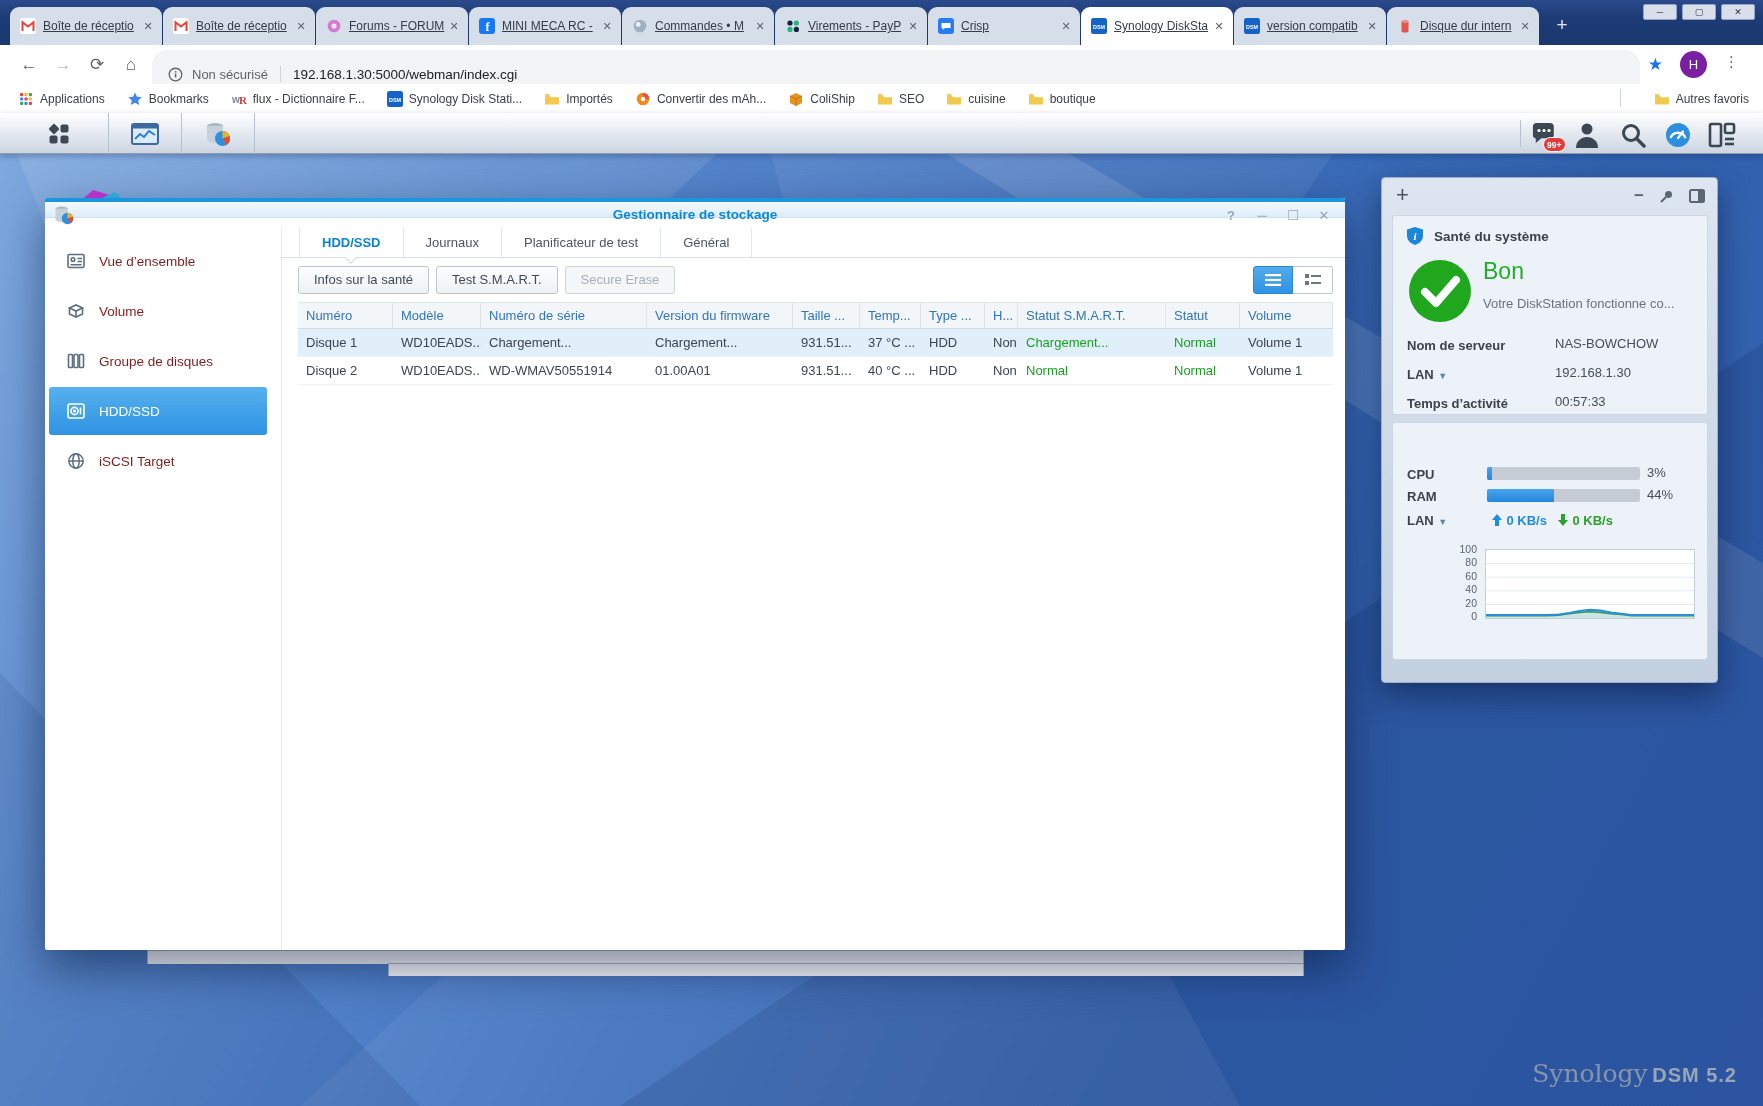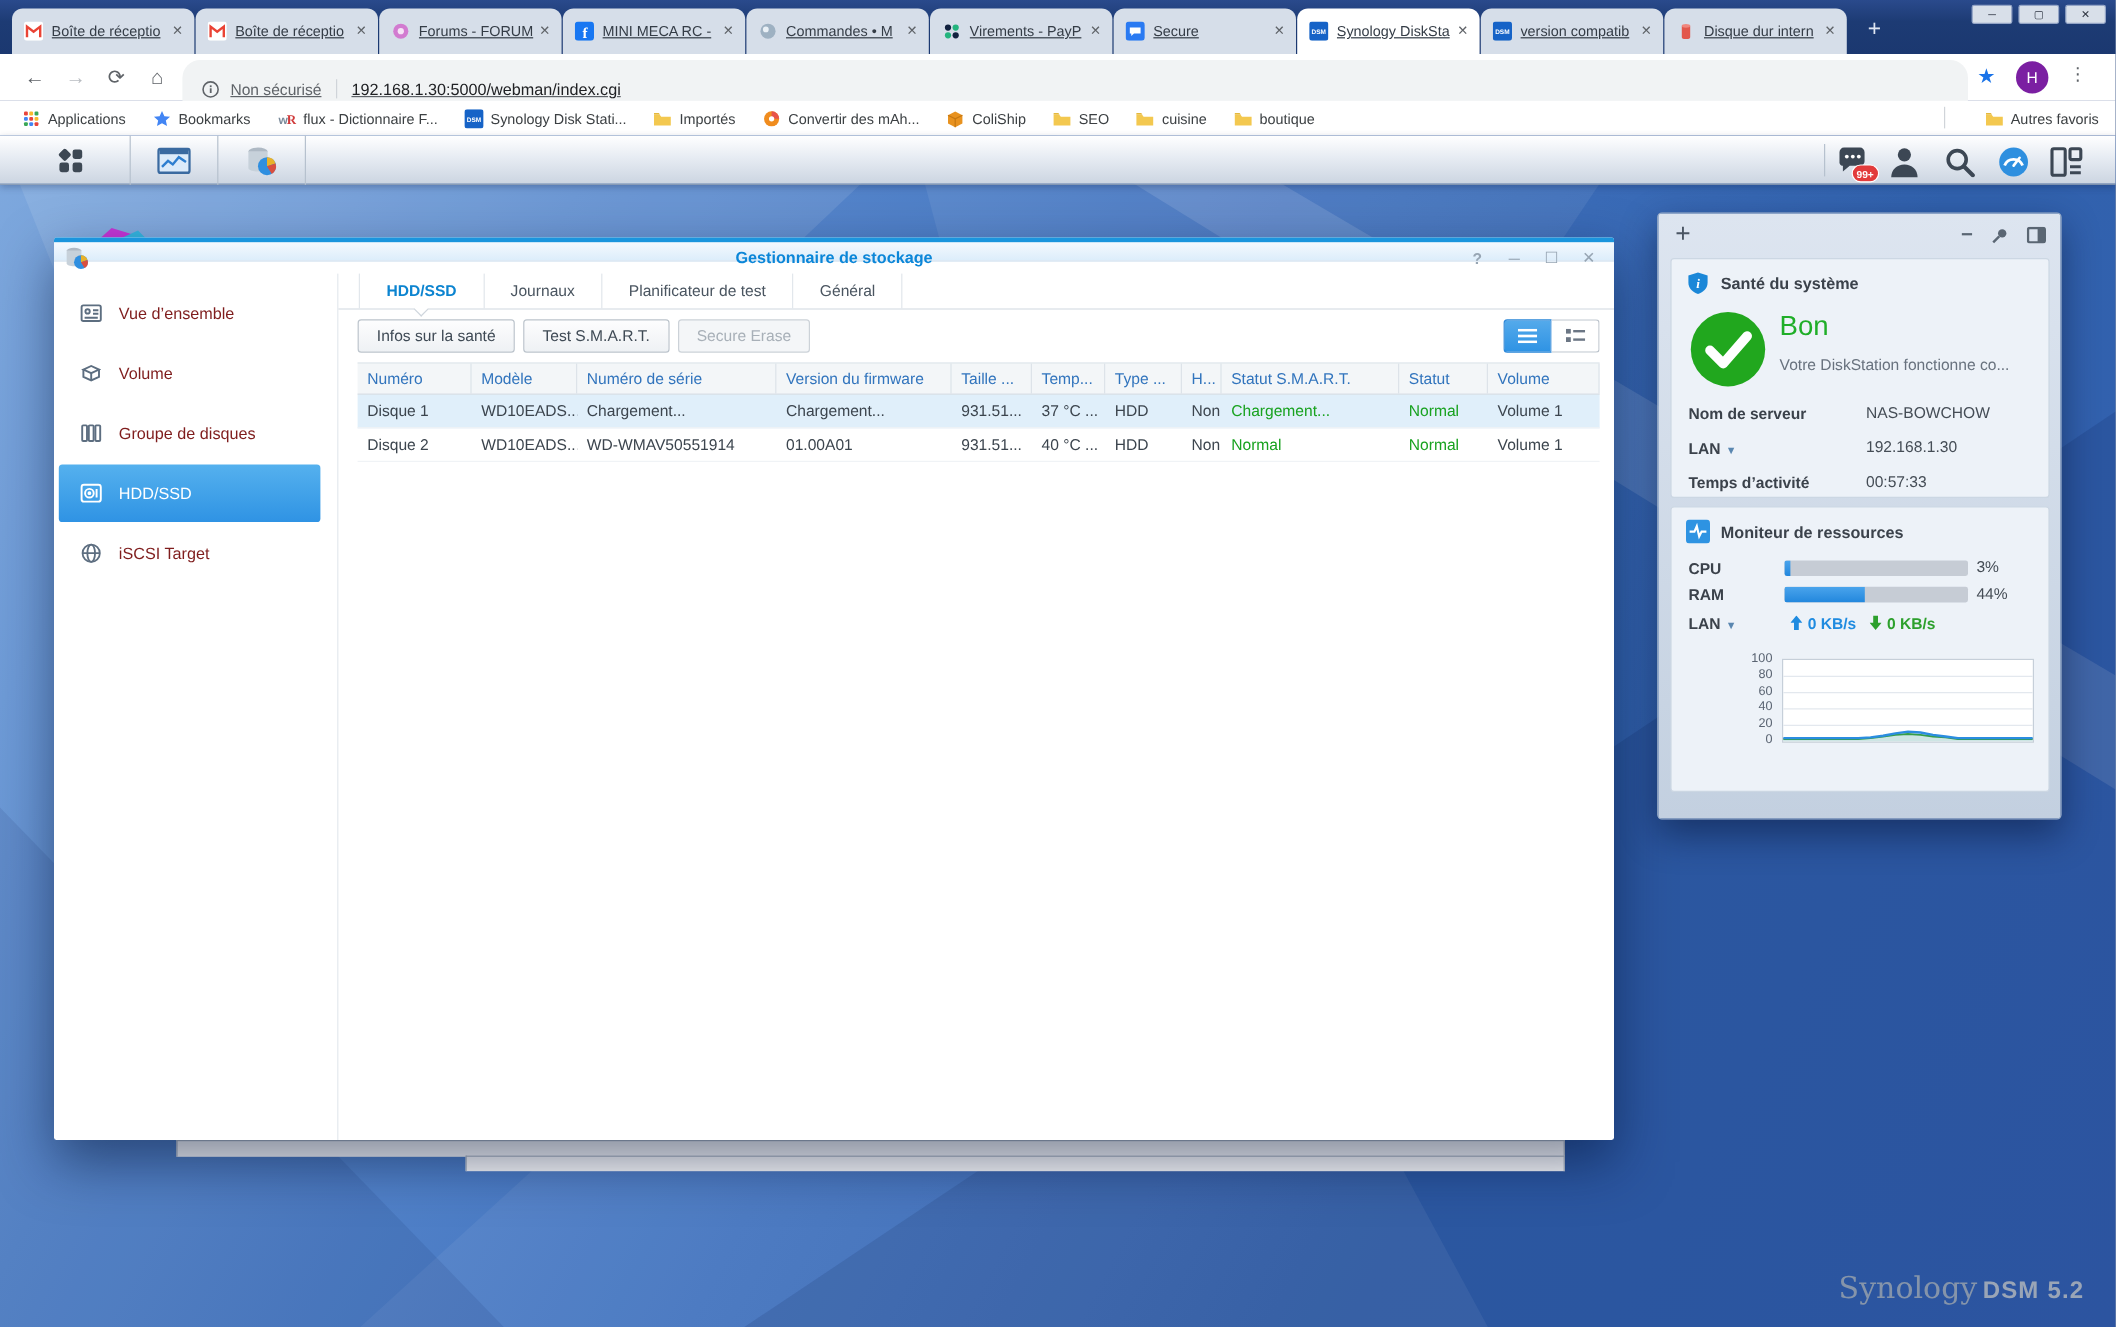--- a/index.html
+++ b/index.html
@@ -22,21 +22,21 @@
     color:#dfe6f2; font-size:19px; text-align:center; line-height:26px; }
   #winctl { position:absolute; right:8px; top:4px; display:flex; gap:5px; }
   .wbtn { width:34px; height:16px; border:1px solid #93a4c6; background:#d8dfe9;
     color:#2c3340; font-size:9px; text-align:center; line-height:14px; border-radius:2px; }
 
   #addrbar { position:absolute; top:45px; left:0; width:1763px; height:39px; background:#ffffff; }
   .navic { position:absolute; top:7px; width:26px; height:26px; text-align:center;
     line-height:26px; font-size:17px; color:#5f6368; }
   #urlpill { position:absolute; left:152px; top:5px; width:1488px; height:48px;
     border-radius:15px; background:#f1f3f4; display:flex; align-items:center; padding:0 16px;
-    font-size:13px; color:#5f6368;text-decoration:underline; }
+    font-size:13px; color:#5f6368; }
   #urlpill .sep { width:1px; height:16px; background:#d0d4d9; margin:0 12px; }
   #urltext { color:#202124; font-size:13.5px; }
   #star { position:absolute; right:100px; top:9px; font-size:17px; color:#1a73e8; }
   #avatar { position:absolute; right:56px; top:6px; width:27px; height:27px; border-radius:50%;
     background:#7b1fa2; color:#fff; font-size:13px; text-align:center; line-height:27px; }
   #menu3 { position:absolute; right:24px; top:8px; font-size:15px; color:#5f6368; }
 
   #bookbar { position:absolute; top:84px; left:0; width:1763px; height:29px; background:#ffffff;
     display:flex; align-items:center; padding-left:18px; }
   .bk { display:flex; align-items:center; gap:6px; margin-right:22px; font-size:12px; color:#3c4043; white-space:nowrap; }
@@ -202,21 +202,21 @@
             <circle cx="11.4" cy="11.4" r="2.6" fill="#12223f"></circle>
           </svg></span>
     <span class="tlabel">Virements - PayP</span>
     <span class="tclose">✕</span>
       </div>
       <div class="tab">
         <span class="fav"><svg viewBox="0 0 16 16">
             <rect width="16" height="16" rx="3" fill="#2a7af2"></rect>
             <path d="M3.5 5 h9 v5 h-5.5 l-2.3 2 v-2 h-1.2z" fill="#fff"></path>
           </svg></span>
-    <span class="tlabel">Secure</span>
+    <span class="tlabel">Crisp</span>
     <span class="tclose">✕</span>
       </div>
       <div class="tab active">
         <span class="fav"><svg viewBox="0 0 16 16">
             <rect width="16" height="16" rx="2.5" fill="#1663c7"></rect>
             <text x="8" y="10.6" font-size="5.4" font-weight="bold" fill="#fff" text-anchor="middle" font-family="Liberation Sans,sans-serif">DSM</text>
           </svg></span>
     <span class="tlabel">Synology DiskSta</span>
     <span class="tclose">✕</span>
       </div>
@@ -617,27 +617,20 @@
       <div id="bon">Bon</div>
       <div id="bondesc">Votre DiskStation fonctionne co...</div>
       <div id="sante-rows">
           <div class="inforow" style="top: 120px;"><span class="il">Nom de serveur</span><span class="iv">NAS-BOWCHOW</span></div>
           <div class="inforow" style="top: 149px;"><span class="il">LAN</span> <span class="caret">▼</span><span class="iv">192.168.1.30</span></div>
           <div class="inforow" style="top: 178px;"><span class="il">Temps d’activité</span><span class="iv">00:57:33</span></div>
         </div>
     </div>
 
     <div class="widget" id="w-moni">
-      <div class="whead">
-        <svg width="20" height="20" viewBox="0 0 20 20">
-          <rect width="20" height="20" rx="3" fill="#2e93e2"></rect>
-          <polyline points="3,10 7,10 9,5.5 11,14 13,10 17,10" fill="none" stroke="#fff" stroke-width="1.8"></polyline>
-        </svg>
-        <span class="wtitle">Moniteur de ressources</span>
-      </div>
       <div class="mrow" style="top:42px;"><span class="mlabel">CPU</span></div>
       <div class="bar" style="top:44px;">
           <div class="fill" id="cpufill" style="width: 3%;"></div>
         </div>
       <div class="pct" style="top:42px;">3%</div>
       <div class="mrow" style="top:64px;"><span class="mlabel">RAM</span></div>
       <div class="bar" style="top:66px;">
           <div class="fill" id="ramfill" style="width: 44%;"></div>
         </div>
       <div class="pct" style="top:64px;">44%</div>

